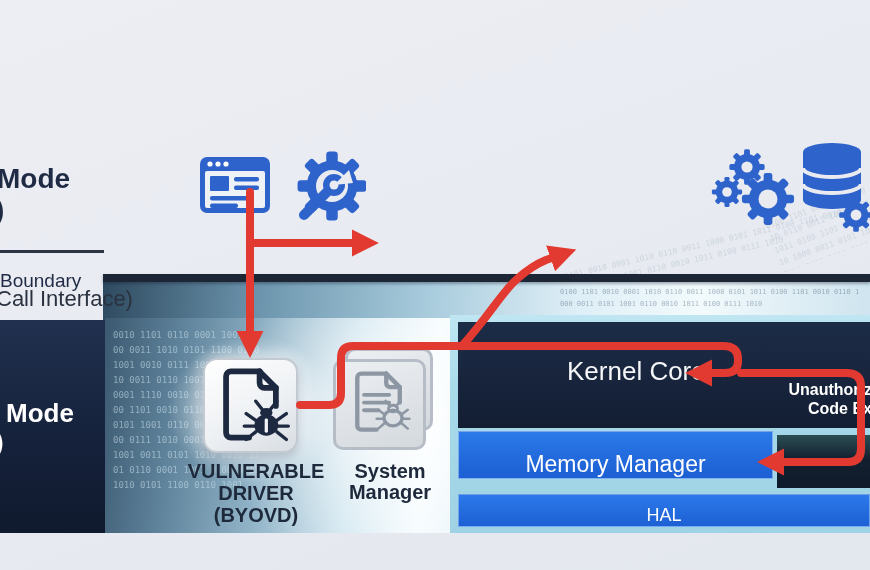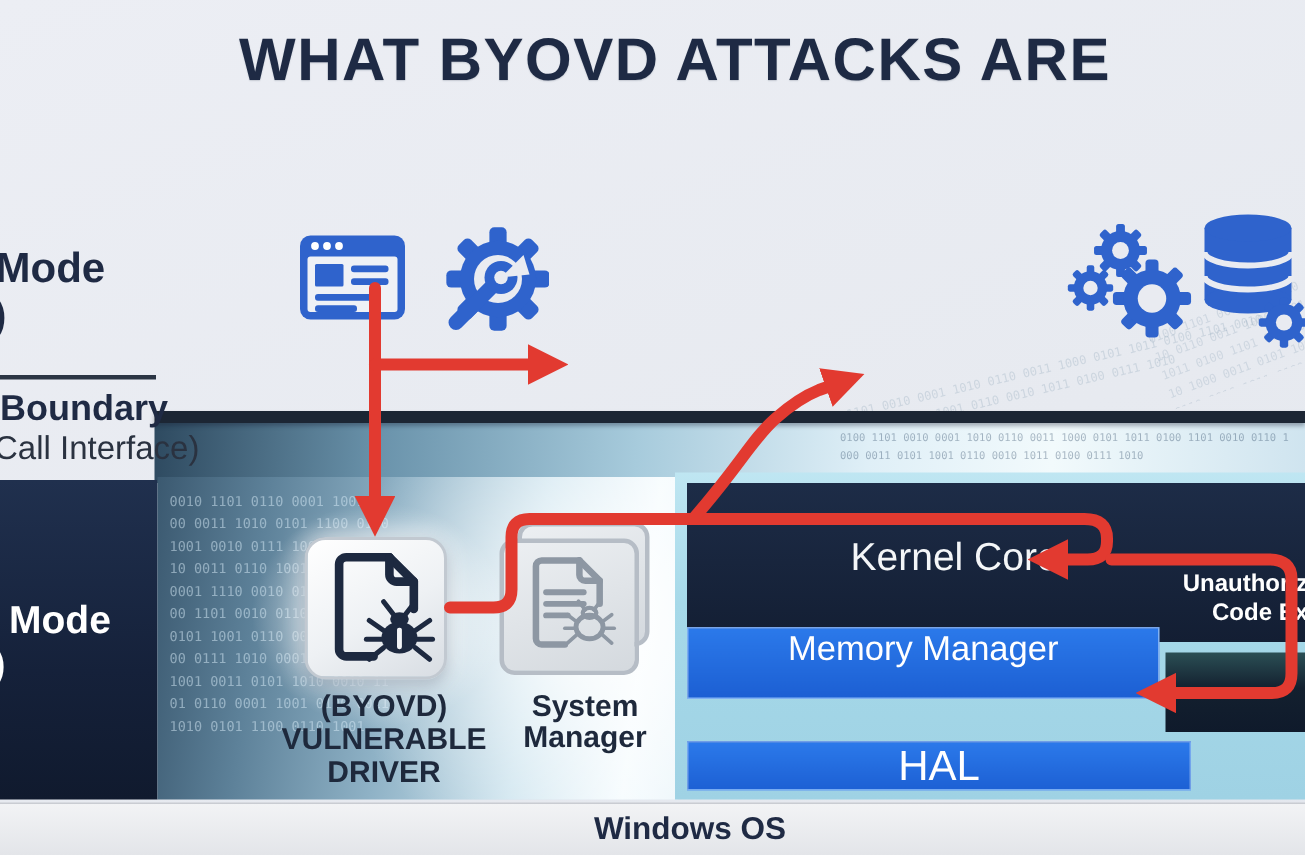--- a/index.html
+++ b/index.html
@@ -10,21 +10,21 @@
   }
   .abs{position:absolute;}
   
   .title{left:0;right:0;top:18px;text-align:center;padding-left:30px;
     font-size:40px;font-weight:bold;letter-spacing:1px;color:#1e2a44;
     text-shadow:0 1px 1px rgba(30,42,68,.18);z-index:4;}
   
   .um-line1{left:-3px;top:163px;font-size:28px;font-weight:bold;z-index:4;}
   .um-line2{left:-5px;top:194px;font-size:28px;font-weight:bold;z-index:4;}
   .thin-rule{left:0;top:250px;width:104px;height:3px;background:#2b3544;z-index:4;}
-  .bnd-line1{left:0;top:259px;font-size:24px;font-weight:bold;z-index:4;}
+  .bnd-line1{left:0;top:270px;font-size:19px;font-weight:normal;z-index:4;}
   .bnd-line2{left:-4px;top:286px;font-size:22px;color:#2a3240;z-index:4;}
   .km-line1{left:6px;top:398px;font-size:26px;font-weight:bold;color:#fff;z-index:4;}
   .km-line2{left:-5px;top:427px;font-size:26px;font-weight:bold;color:#fff;z-index:4;}
   
   .boundary-line{left:103px;top:274px;width:767px;height:8px;background:#1c2634;
     box-shadow:0 2px 3px rgba(20,30,50,.35);z-index:3;}
   .band{left:103px;top:282px;width:767px;height:40px;z-index:2;
     background:linear-gradient(93deg,#2e4a60 0%,#6b94ac 20%,#a7cbdc 42%,#dfeff7 62%,#f2fafc 78%,#cfe4ef 100%);}
   .panel-left{left:0;top:320px;width:105px;height:213px;z-index:3;
     background:linear-gradient(180deg,#20304e 0%,#15213a 60%,#101a2e 100%);}
@@ -32,28 +32,28 @@
     background:linear-gradient(97deg,#3b5970 0%,#5d8199 20%,#8fb2c6 45%,#cbe3ee 70%,#f4fbfe 90%,#eaf5fa 100%);}
   .panel-mid::after{content:"";position:absolute;inset:0;
     background:radial-gradient(circle at 85% 45%, rgba(255,255,255,.95) 0%, rgba(255,255,255,0) 55%);}
   .panel-right{left:450px;top:315px;width:420px;height:218px;z-index:3;
     background:linear-gradient(180deg,#bfe6f2 0%,#a6d9e9 40%,#9fd2e4 100%);}
   .kernel-core{left:8px;top:7px;width:412px;height:106px;
     background:linear-gradient(180deg,#1d2c47 0%,#131e33 100%);}
   .kernel-core-label{left:109px;top:34px;font-size:26px;font-weight:500;color:#f4f6f8;}
   .unauth{right:-2px;top:58px;text-align:right;color:#ffffff;font-weight:bold;
     font-size:16px;line-height:19px;white-space:nowrap;}
-  .mem-mgr{left:8px;top:103px;width:315px;height:48px;display:flex;align-items:flex-start;justify-content:center;
+  .mem-mgr{left:8px;top:116px;width:315px;height:48px;display:flex;align-items:flex-end;justify-content:center;
     background:linear-gradient(180deg,#2b79ea 0%,#1c5fd3 100%);border:1px solid rgba(235,248,255,.45);
     box-sizing:border-box;color:#fff;font-size:23px;font-weight:500;}
   .dark-box{left:327px;top:120px;width:93px;height:53px;
     background:linear-gradient(180deg,#2b4f55 0%,#13202f 45%,#0f1a2b 100%);}
-  .hal{left:8px;top:179px;width:336px;height:33px;display:flex;align-items:flex-start;justify-content:center;
+  .hal{left:8px;top:179px;width:412px;height:33px;display:flex;align-items:flex-end;justify-content:center;
     background:linear-gradient(180deg,#2b79ea 0%,#1d60d4 100%);border:1px solid rgba(235,248,255,.4);
-    box-sizing:border-box;color:#fff;font-size:28px;font-weight:500;}
+    box-sizing:border-box;color:#fff;font-size:18px;font-weight:500;}
   
   .note{font-size:20px;font-weight:bold;color:#1d2530;line-height:21px;z-index:6;}
   .note-malicious{left:382px;top:213px;}
   .note-exploit{left:591px;top:229px;}
   
   .glow{left:168px;top:335px;width:170px;height:150px;z-index:3;
     background:radial-gradient(closest-side, rgba(255,255,255,.95), rgba(255,255,255,0));}
   .vuln-card{left:203px;top:358px;width:95px;height:95px;border-radius:14px;z-index:4;
     background:linear-gradient(150deg,#ffffff 0%,#eef1f4 55%,#d8dde3 100%);
     border:2px solid #c2c9d1;box-sizing:border-box;
@@ -84,21 +84,20 @@
   .arrows{left:0;top:0;z-index:7;pointer-events:none;}
 </style>
 </head>
 <body>
 
 <div class="canvas">
 
   <div class="abs bin bin-faint1">0100 1101 0010 0001 1010 0110 0011 1000 0101 1011 0100 1101 0010 0110 1000 0011 0101 1001 0110 0010 1011 0100 0111 1010</div>
   <div class="abs bin bin-faint2">0100 1101 0010 0001 1010 0110 0011 1000 0101 1011 0100 1101 0010 0110 1000 0011 0101 1001 0110 0010 1011 0100 0111 1010</div>
 
-  <div class="abs title">WHAT BYOVD ATTACKS ARE</div>
 
   <div class="abs um-line1">Mode</div>
   <div class="abs um-line2">)</div>
 
   <div class="abs thin-rule"></div>
   <div class="abs bnd-line1">Boundary</div>
   <div class="abs bnd-line2">Call Interface)</div>
   <div class="abs boundary-line"></div>
   <div class="abs band"></div>
   <div class="abs bin bin-band">0100 1101 0010 0001 1010 0110 0011 1000 0101 1011 0100 1101 0010 0110 1000 0011 0101 1001 0110 0010 1011 0100 0111 1010</div>
@@ -212,22 +211,22 @@
             <path d="M-11,7 L-21,15"></path>
           <path d="M11,-5 L21,-12"></path>
             <path d="M12,1 L23,1"></path>
             <path d="M11,7 L21,15"></path>
         </g>
         <rect x="-1.7" y="-7" width="3.4" height="15" rx="1.5" fill="#f2f4f7"></rect>
       </g>
     </svg>
   </div>
   <div class="abs vuln-label">
+    <div>VULNERABLE DRIVER</div>
     <div>(BYOVD)</div>
-    <div>VULNERABLE DRIVER</div>
   </div>
 
   <div class="abs sys-card sys-back"></div>
   <div class="abs sys-card sys-front">
     <svg width="87" height="85" viewBox="0 0 90 88">
       <g stroke="#8d97a3" stroke-width="4.5" fill="none" stroke-linecap="round" stroke-linejoin="round">
         <path d="M52,12 H26 a4,4 0 0 0 -4,4 V66 a4,4 0 0 0 4,4 H42"></path>
         <path d="M52,12 L66,26 V42"></path>
         <path d="M52,12 V22 a4,4 0 0 0 4,4 H66"></path>
       </g>
@@ -265,17 +264,14 @@
     </defs>
     <g stroke="#e23a30" stroke-width="8" fill="none" stroke-linecap="round" stroke-linejoin="round">
       <path marker-end="url(#ah)" d="M250,192 L250,347"></path>
       <path marker-end="url(#ah)" d="M250,243 L368,243"></path>
       <path marker-end="url(#ah)" d="M300,405 L329,405 Q341,405 341,393 L341,358 Q341,346 353,346 L723,346 Q738,346 738,359 L738,361 Q738,373 725,373 L696,373"></path>
       <path marker-end="url(#ah)" d="M462,346 C492,312 502,292 517,279 C526,271 536,264 546,260 L566,253"></path>
       <path marker-end="url(#ah)" d="M741,373 L846,373 Q861,373 861,386 L861,449 Q861,462 848,462 L768,462"></path>
     </g>
   </svg>
 
-  <div class="abs os-bar">
-    <span>Windows OS</span>
-  </div>
 
 </div>
 
 </body></html>

